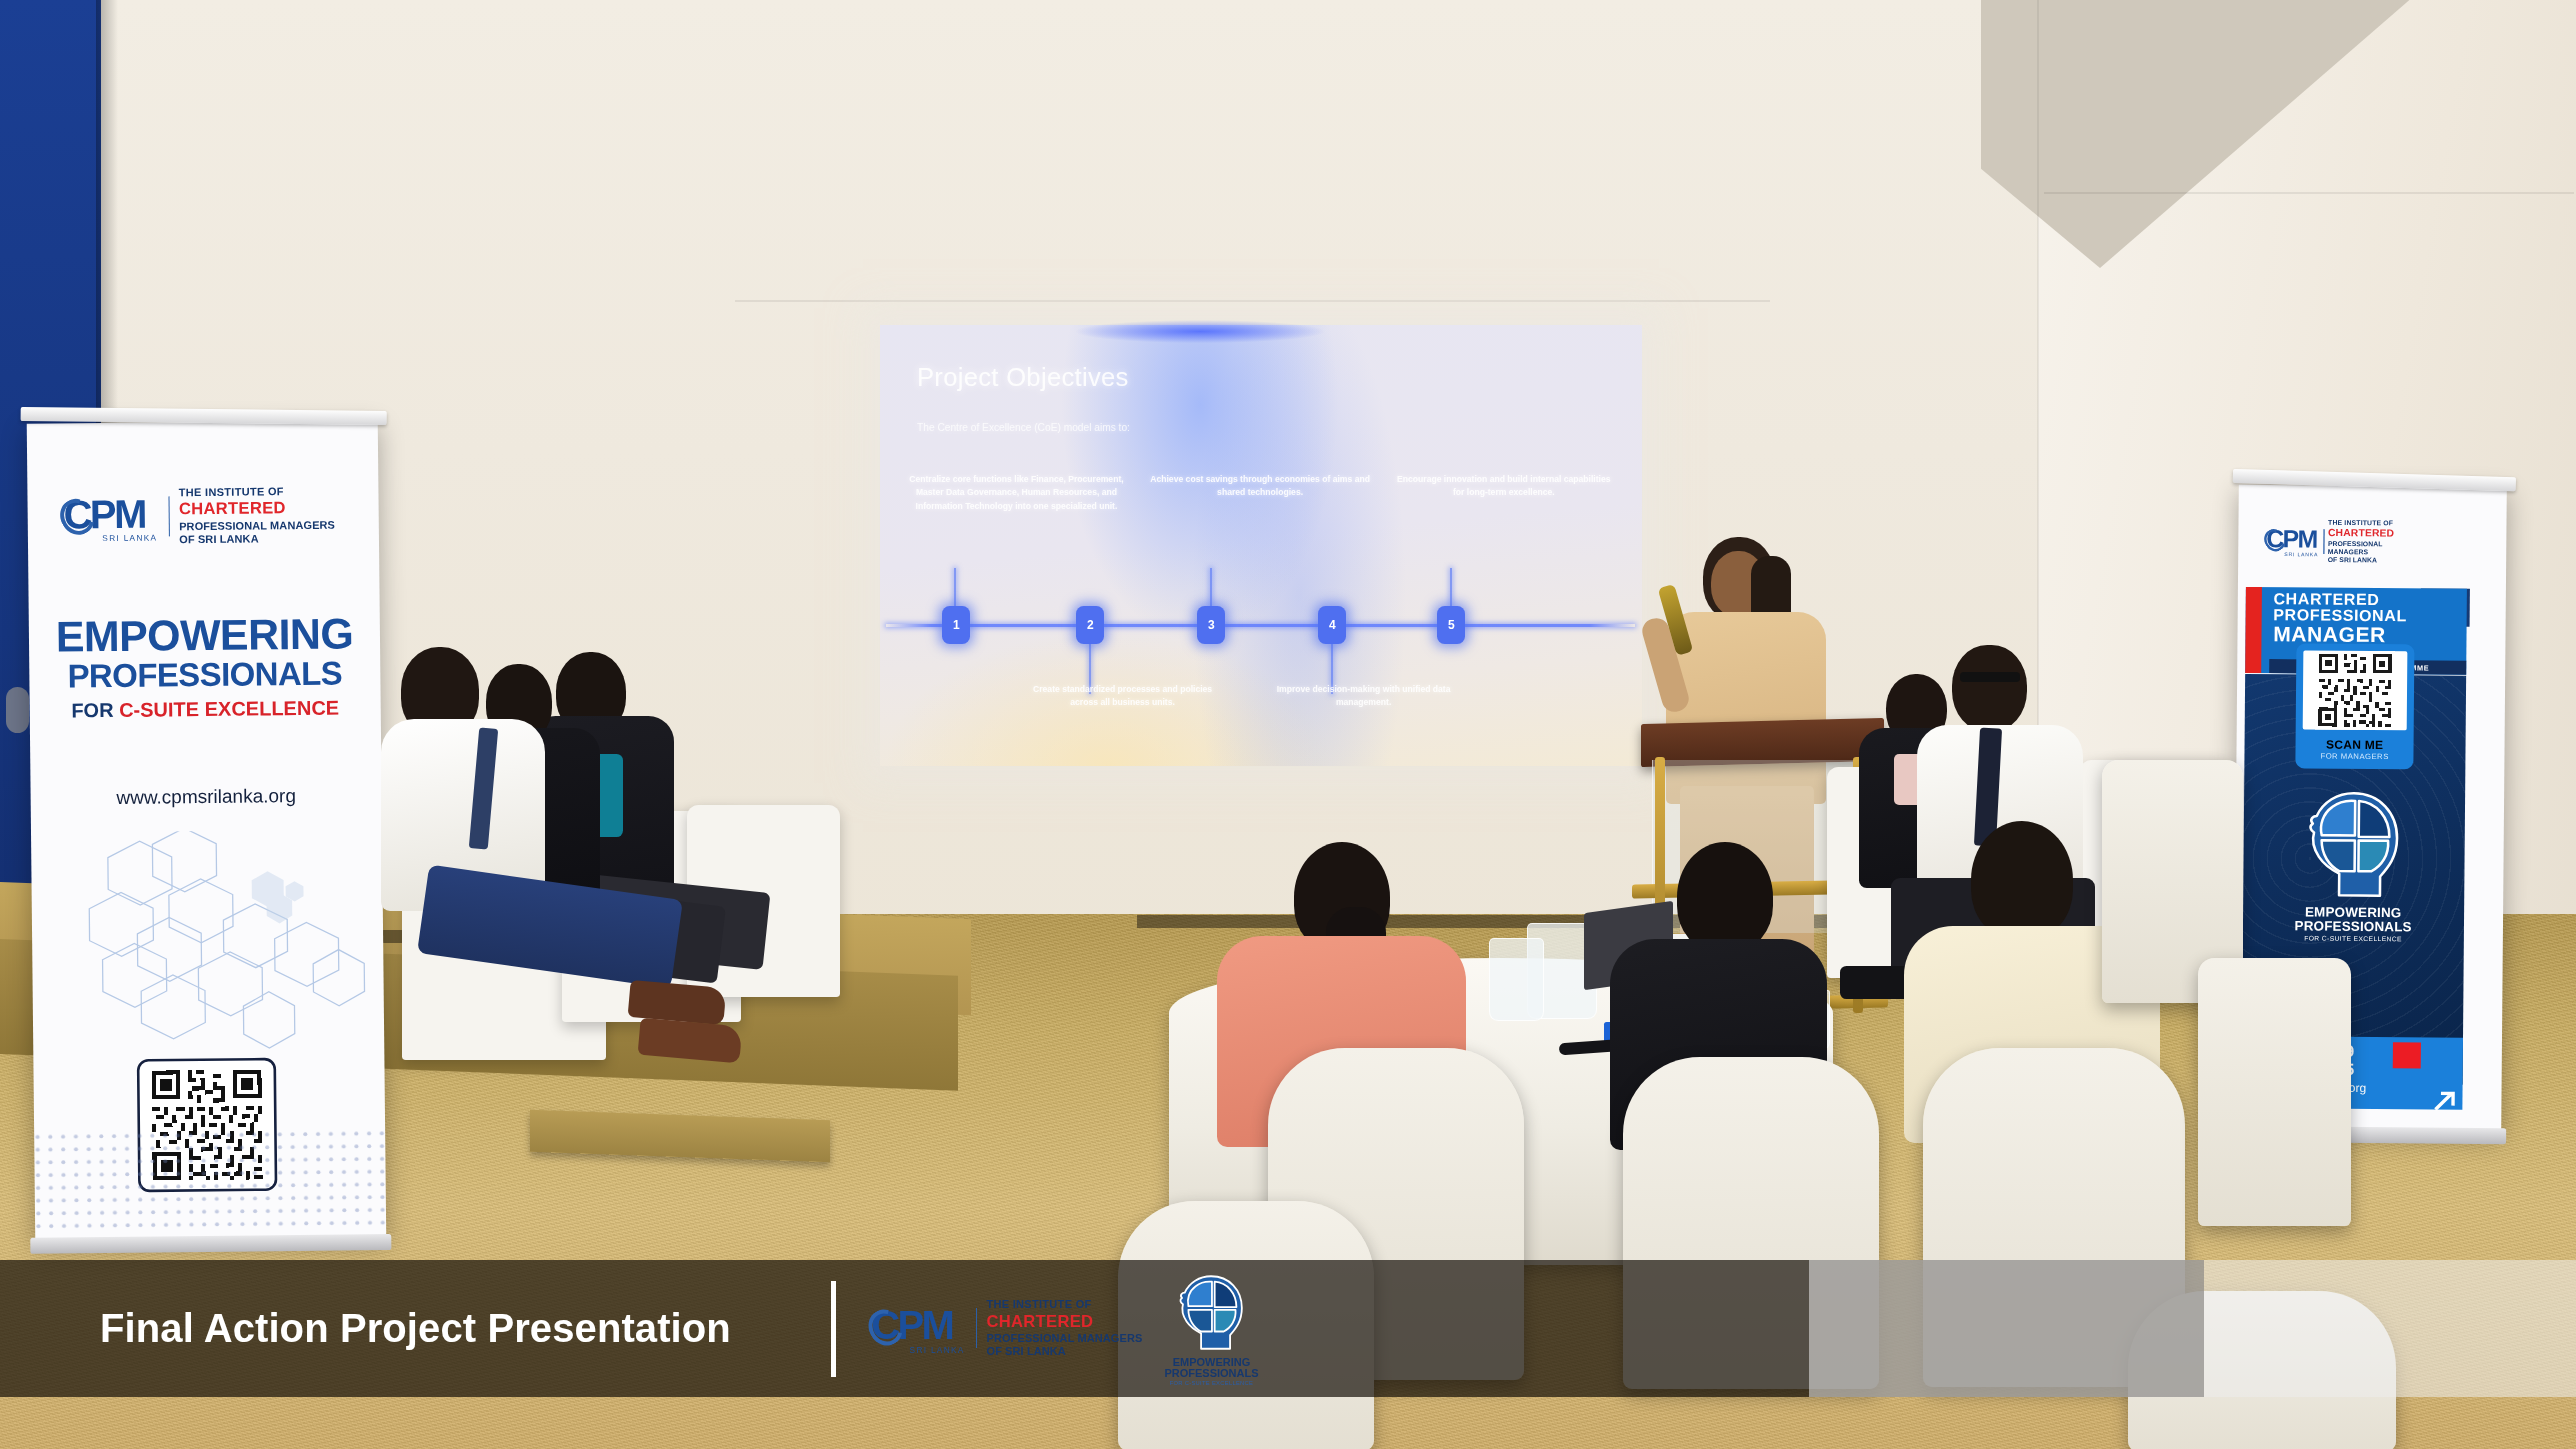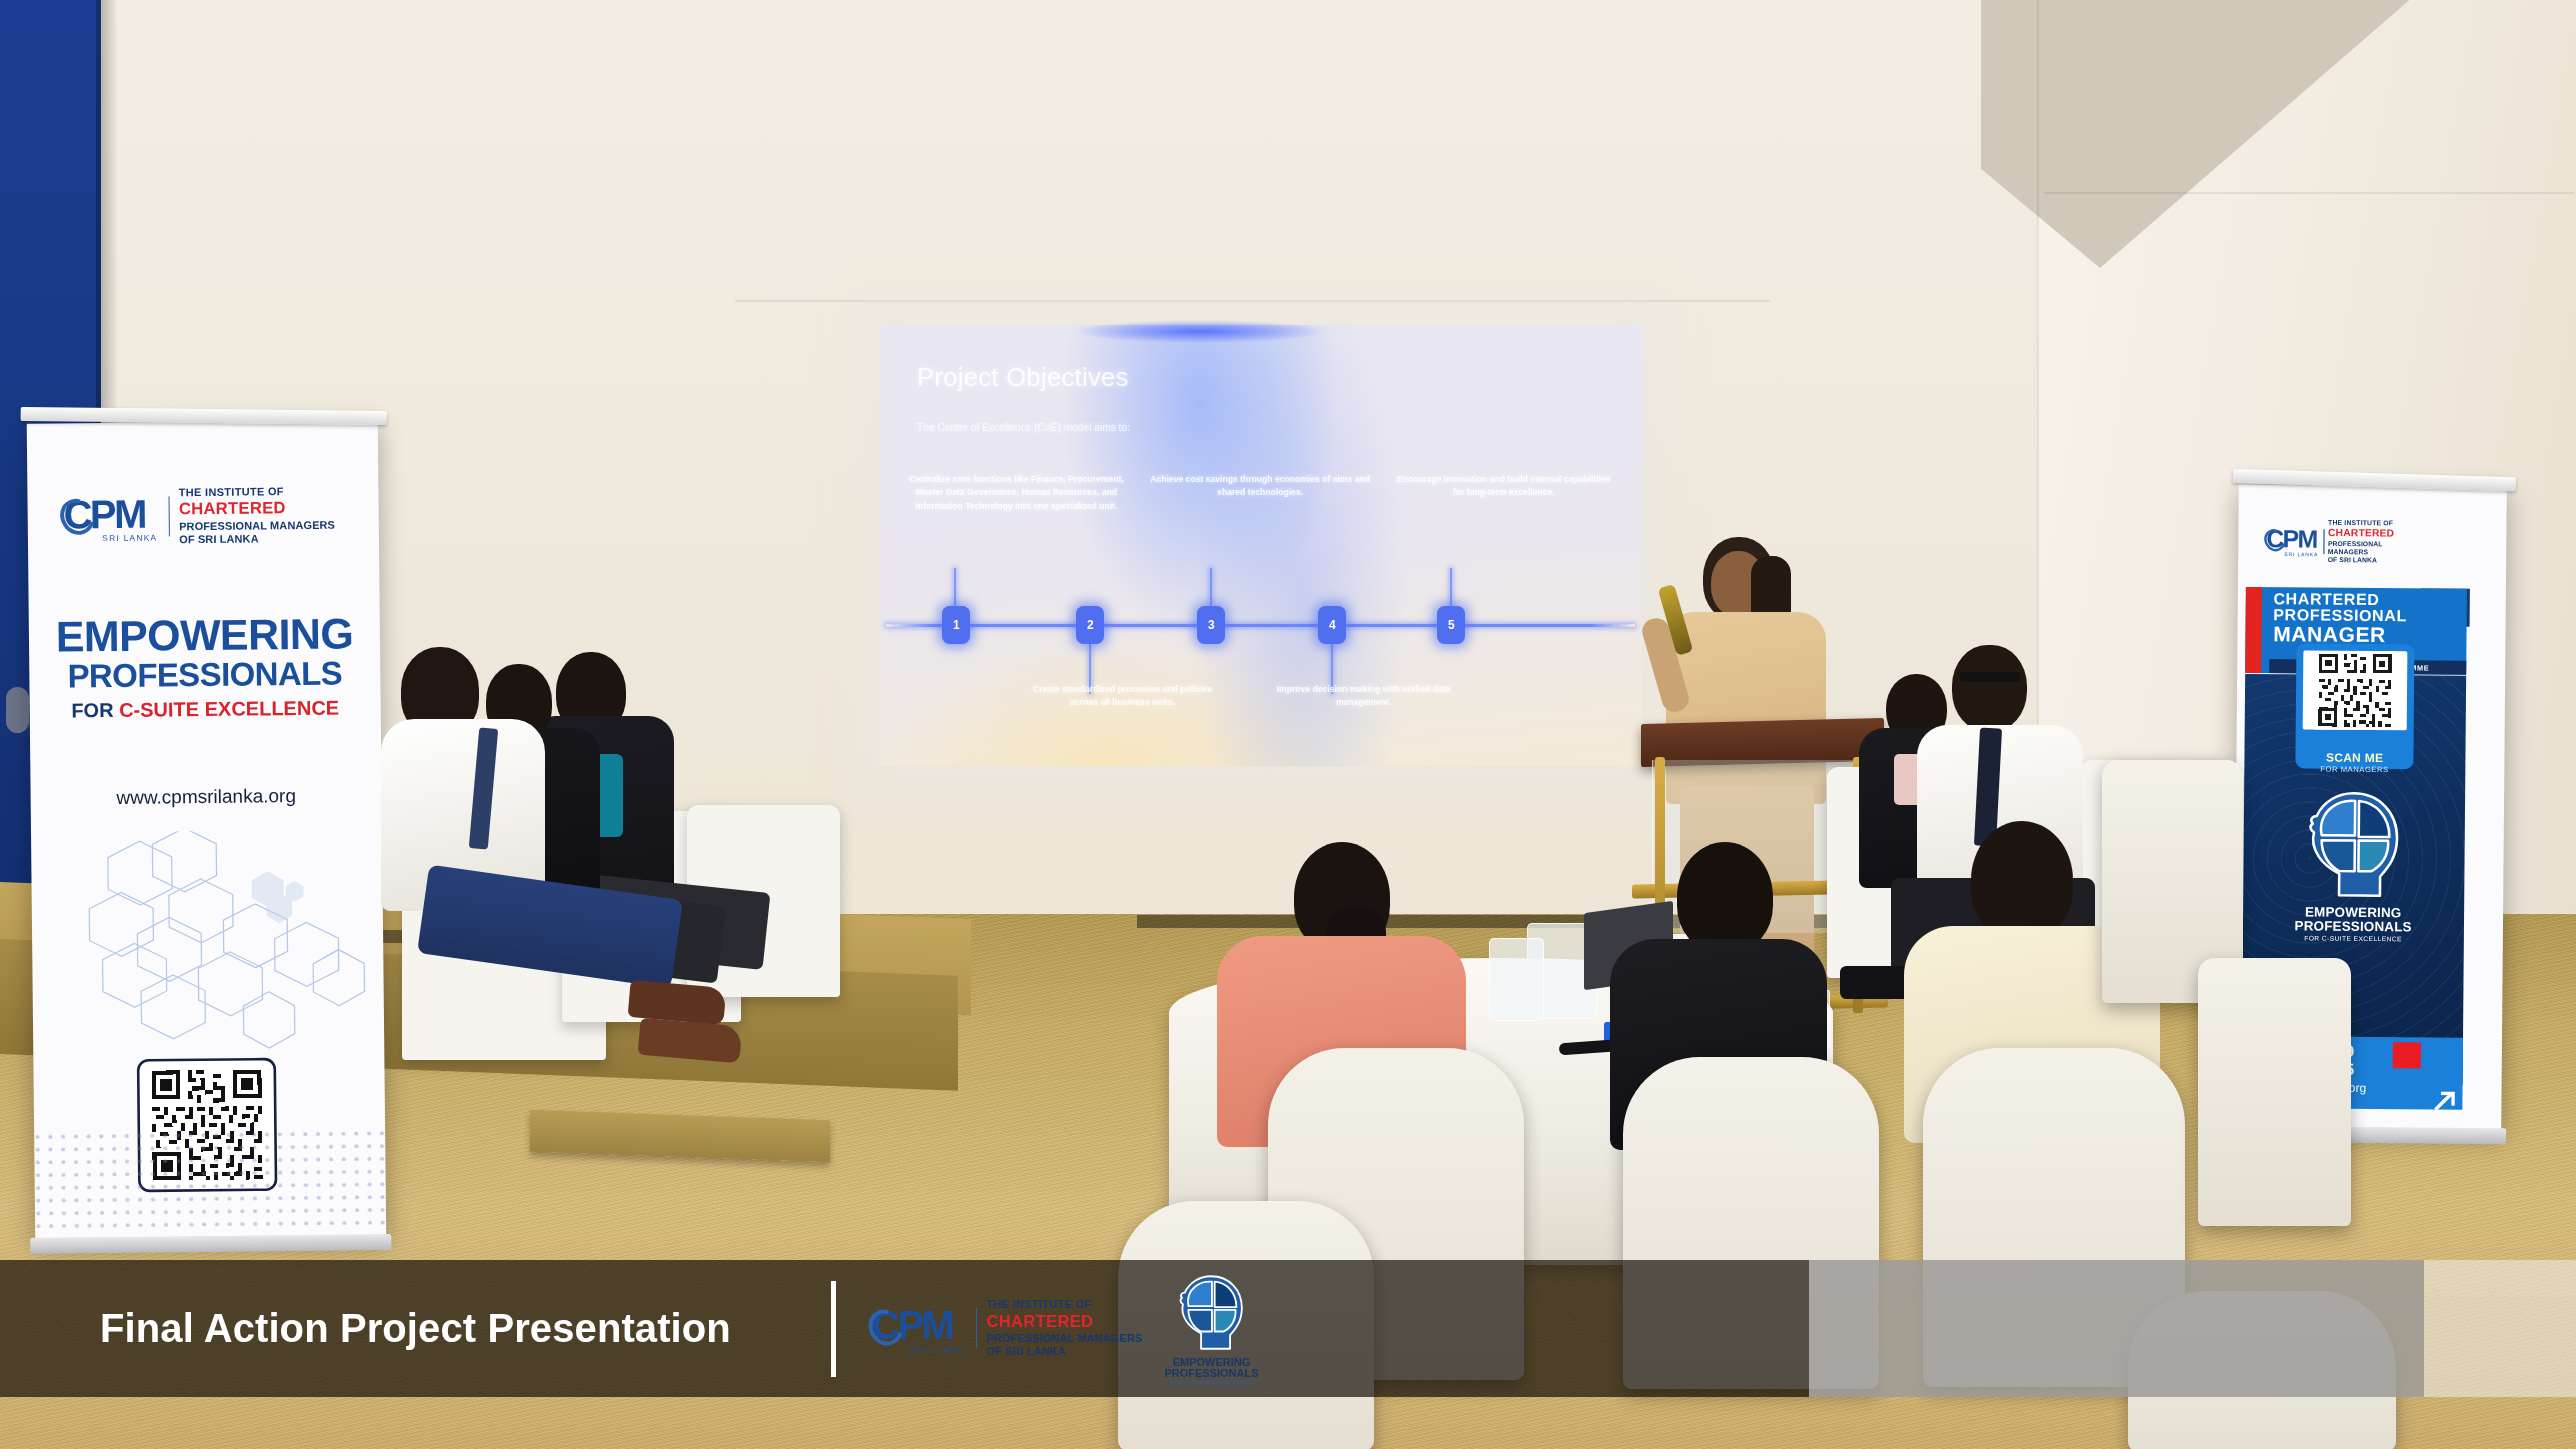--- a/index.html
+++ b/index.html
@@ -227,21 +227,21 @@
     background:
       repeating-radial-gradient(circle at 30% 45%, rgba(255,255,255,.05) 0 1.3px, rgba(255,255,255,0) 1.3px 14px),
       linear-gradient(160deg,#12386f 0%,#0d2c59 55%,#0a2449 100%);
   }
   .br-scan{
     position:absolute; left:50%; margin-left:-59px; top:-31px;
     width:118px; height:125px; background:#1b80da; border-radius:9px;
     padding:7px; text-align:center;
   }
   .br-scan .qrbox{ width:100%; height:79px; background:#fff; border-radius:1.9px; }
-  .br-scan .sm{ color:#fef9c3; font-size:12px; font-weight:bold; margin-top:21px; letter-spacing:0.3px;}
+  .br-scan .sm{ color:#000000; font-size:12px; font-weight:bold; margin-top:8px; letter-spacing:0.3px;}
   .br-scan .fi{ color:#d7ebff; font-size:7.7px; letter-spacing:0.5px; }
   .headpuzzle{ position:absolute; left:50%; margin-left:-54px; top:112px; width:109px; height:115px; }
   .br-emp{ position:absolute; left:0; right:0; top:231px; text-align:center; color:#fff; line-height:1.05;}
   .br-emp .e1{ font-size:13.4px; font-weight:bold; letter-spacing:0.2px;}
   .br-emp .e2{ font-size:13.4px; font-weight:bold; letter-spacing:0.2px;}
   .br-emp .e3{ font-size:6.7px; letter-spacing:0.4px; margin-top:1.3px;}
   .br-contact{
     position:absolute; left:7.7px; bottom:22px; width:221px; height:72px;
     background:#1b80da; padding:6.4px 0 0 11.5px;
   }
@@ -279,21 +279,21 @@
   .table-cloth{
     position:absolute; background:linear-gradient(180deg,#fbf9f4 0%,#efece3 55%,#dfdacd 100%);
     border-radius:50% 50% 6.4px 6.4px / 18% 18% 2.6px 2.6px;
     box-shadow:0 6.4px 16.6px rgba(0,0,0,.25);
   }
   .glassware{ position:absolute; background:rgba(245,250,252,.62); border-radius:2.6px 2.6px 6.4px 6.4px; border:1.3px solid rgba(255,255,255,.75);}
   .jug{ position:absolute; background:rgba(240,246,248,.75); border-radius:5.1px 5.1px 9px 9px; border:1.3px solid rgba(255,255,255,.8);}
 
   
   #bottom-banner{
-    position:absolute; left:0; top:1260px; width:2424px; height:137px;
+    position:absolute; left:0; top:1260px; width:2204px; height:137px;
     background:rgba(22,16,8,.70);
     display:flex; align-items:center;justify-content:space-between;
   }
   #bottom-banner .lighter{
     position:absolute; left:1809px; top:0; width:767px; height:100%;
     background:rgba(236,236,236,.55);
   }
   .bb-sec1{ position:relative; width:831px; text-align:center; color:#fff; z-index:2;}
   .bb-sec1 .t1{ font-size:40px; font-weight:bold; letter-spacing:0.1px; line-height:1.06; }
   .bb-sec1 .t2{ font-size:23px; font-weight:bold; margin-top:7.7px; }

